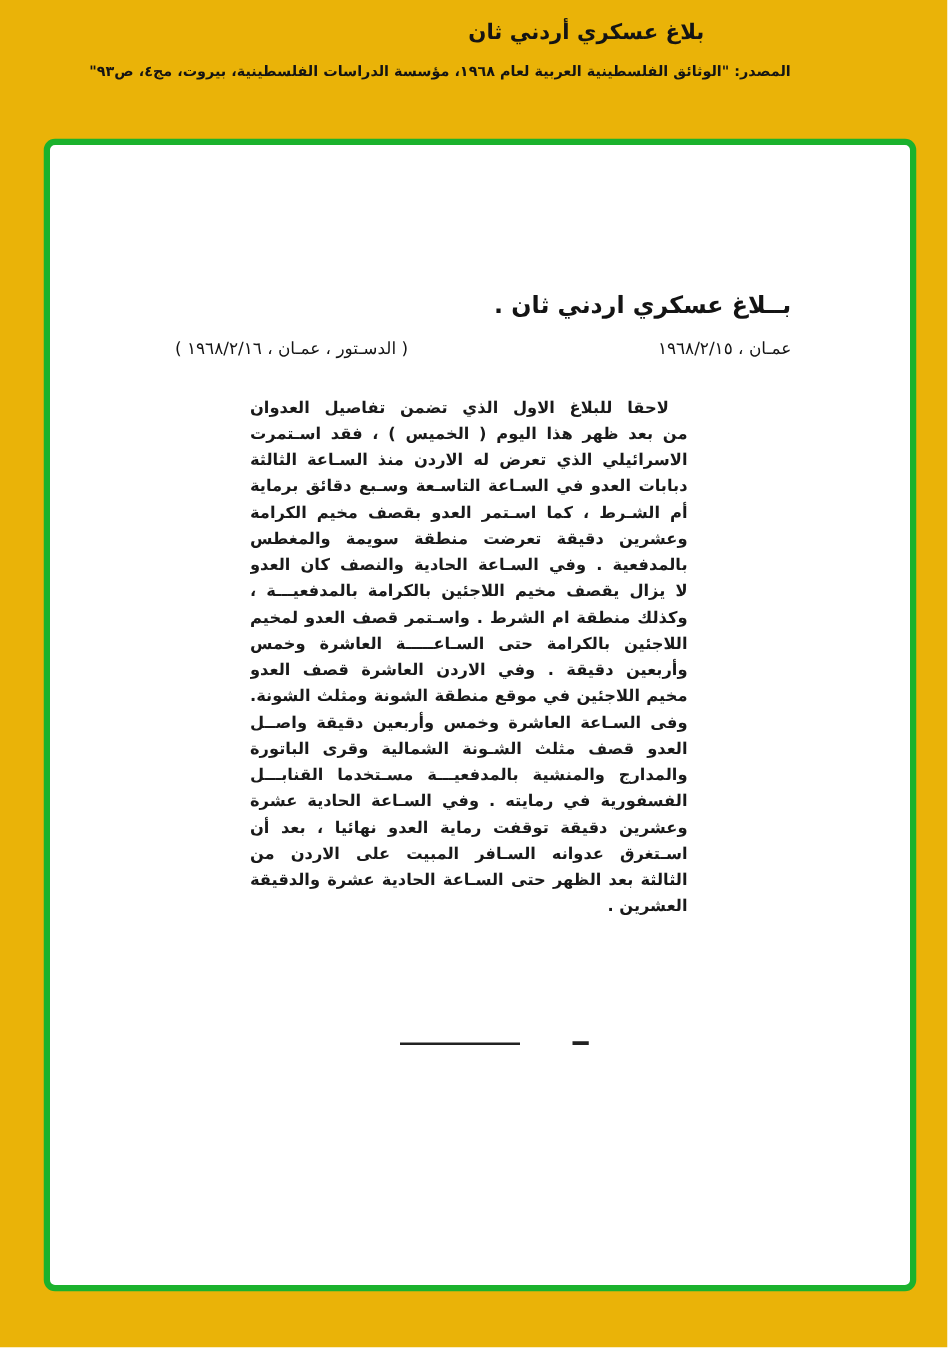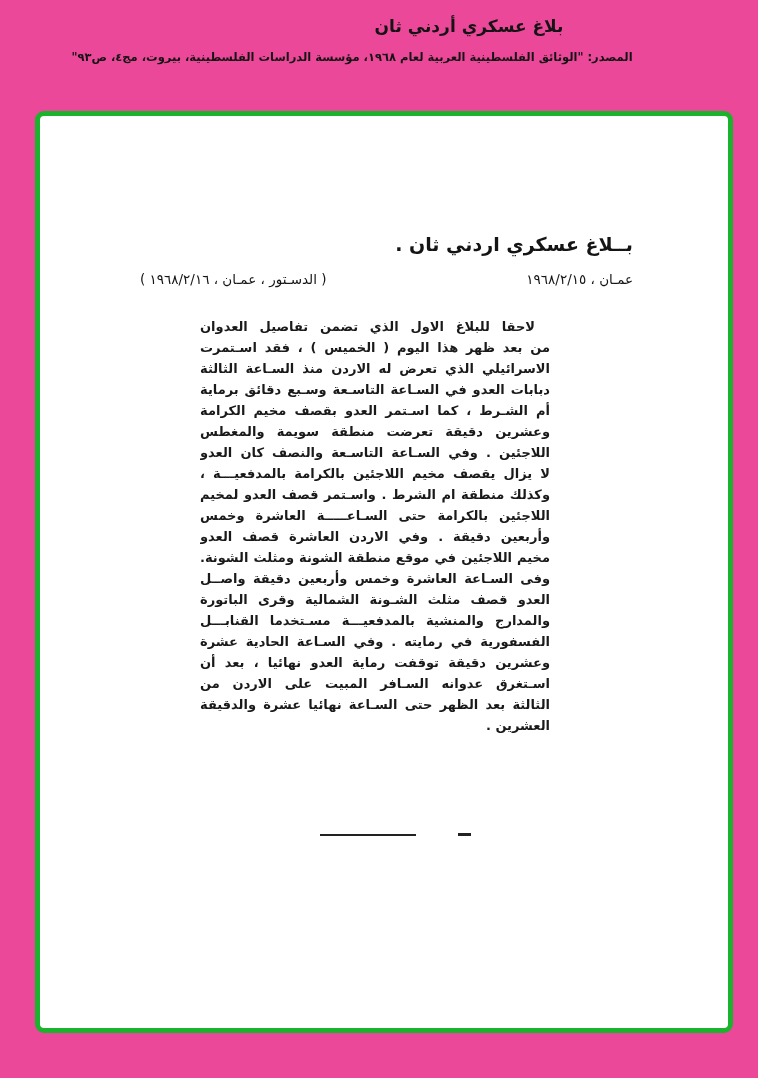--- a/index.html
+++ b/index.html
@@ -6,21 +6,21 @@
     margin: 0;
     padding: 0;
     background: #ffffff;
     font-family: "DejaVu Sans", sans-serif;
     color: #141414;
   }
   .page {
     position: relative;
     width: 758px;
     height: 1078px;
-    background: #ec4899;
+    background: #eab308;
     overflow: hidden;
   }
   .hdr-title {
     position: absolute;
     top: 16px;
     left: 469px;
     transform: translateX(-50%);
     font-size: 17px;
     font-weight: bold;
     white-space: nowrap;
@@ -124,33 +124,33 @@
 
   <div class="dateline-left">( الدسـتور ، عمـان ، ١٩٦٨/٢/١٦ )</div>
 
   <div class="body">
       <div>لاحقا للبلاغ الاول الذي تضمن تفاصيل العدوان</div>
       <div>من بعد ظهر هذا اليوم ( الخميس ) ، فقد اسـتمرت</div>
       <div>الاسرائيلي الذي تعرض له الاردن منذ السـاعة الثالثة</div>
       <div>دبابات العدو في السـاعة التاسـعة وسـبع دقائق برماية</div>
       <div>أم الشـرط ، كما اسـتمر العدو بقصف مخيم الكرامة</div>
       <div>وعشرين دقيقة تعرضت منطقة سويمة والمغطس لرماية</div>
-      <div>اللاجئين . وفي السـاعة التاسـعة والنصف كان العدو</div>
+      <div>بالمدفعية . وفي السـاعة الحادية والنصف كان العدو</div>
       <div>لا يزال يقصف مخيم اللاجئين بالكرامة بالمدفعيـــة ،</div>
       <div>وكذلك منطقة ام الشرط . واسـتمر قصف العدو لمخيم</div>
       <div>اللاجئين بالكرامة حتى السـاعـــــة العاشرة وخمس</div>
       <div>وأربعين دقيقة . وفي الاردن العاشرة قصف العدو</div>
       <div>مخيم اللاجئين في موقع منطقة الشونة ومثلث الشونة.</div>
       <div>وفى السـاعة العاشرة وخمس وأربعين دقيقة واصــل</div>
       <div>العدو قصف مثلث الشـونة الشمالية وقرى الباتورة</div>
       <div>والمدارج والمنشية بالمدفعيـــة مسـتخدما القنابـــل</div>
       <div>الفسفورية في رمايته . وفي السـاعة الحادية عشرة</div>
       <div>وعشرين دقيقة توقفت رماية العدو نهائيا ، بعد أن</div>
       <div>اسـتغرق عدوانه السـافر المبيت على الاردن من السـاعة</div>
-      <div>الثالثة بعد الظهر حتى السـاعة نهائيا عشرة والدقيقة</div>
+      <div>الثالثة بعد الظهر حتى السـاعة الحادية عشرة والدقيقة</div>
       <div>العشرين .</div>
     </div>
 
   <div class="rule-long"></div>
 
   <div class="rule-short"></div>
 
 </div>
 
 </body></html>

